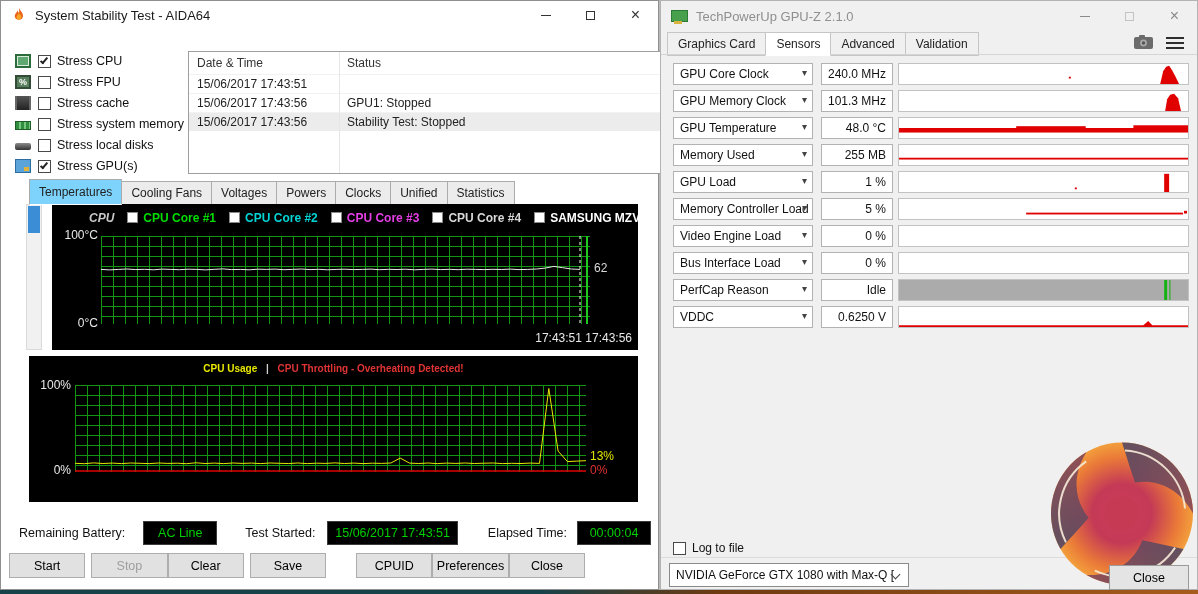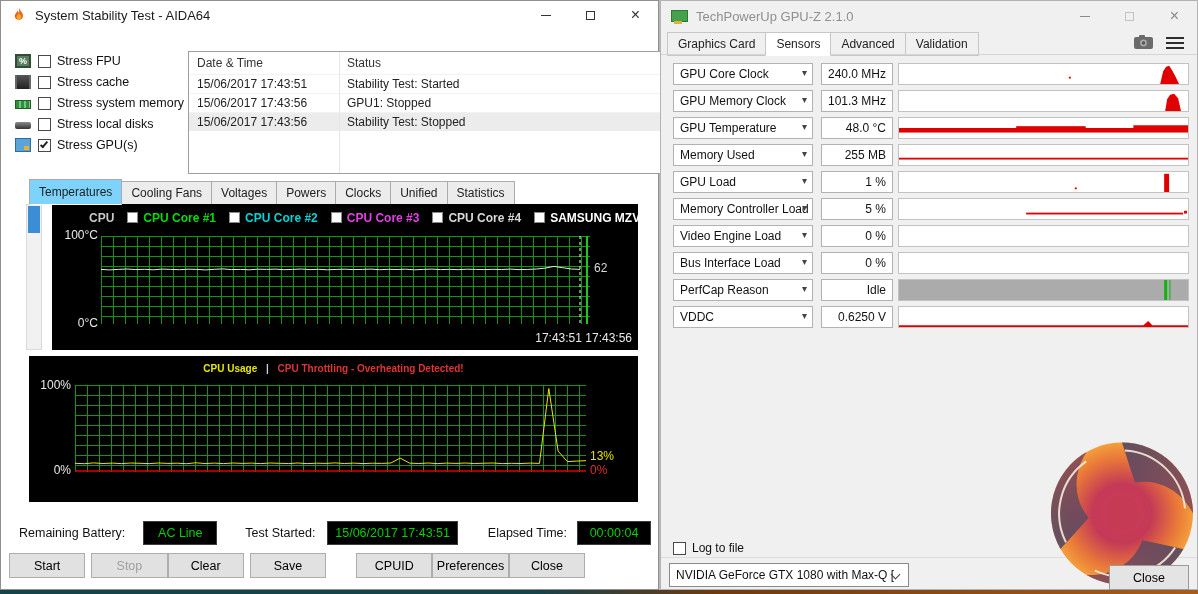--- a/index.html
+++ b/index.html
@@ -137,20 +137,27 @@
           </div>
         <div class="wc">
             <span class="glyph-close">×</span>
           </div>
       </div>
     </div>
     <div class="acontent">
 
       <div class="stress-list">
           <div class="stress-row">
+            <span class="ic ic-cpu-icon"></span>
+            <span class="cb">
+              <span class="tick"></span>
+            </span>
+            <span class="stress-label">Stress CPU</span>
+          </div>
+          <div class="stress-row">
             <span class="ic ic-fpu-icon"></span>
             <span class="cb"></span>
             <span class="stress-label">Stress FPU</span>
           </div>
           <div class="stress-row">
             <span class="ic ic-cache-icon"></span>
             <span class="cb"></span>
             <span class="stress-label">Stress cache</span>
           </div>
           <div class="stress-row">
@@ -174,21 +181,20 @@
 
       <div class="log-table">
         <div class="lt-divider"></div>
         <div class="lt-header">
           <span class="lt-h1">Date &amp; Time</span>
           <span class="lt-h2">Status</span>
         </div>
         <div>
             <div class="lt-row">
               <span class="lt-c1">15/06/2017 17:43:51</span>
-              <span class="lt-c2">Stability Test: Started</span>
             </div>
             <div class="lt-row">
               <span class="lt-c1">15/06/2017 17:43:56</span>
               <span class="lt-c2">GPU1: Stopped</span>
             </div>
             <div class="lt-row sel">
               <span class="lt-c1">15/06/2017 17:43:56</span>
               <span class="lt-c2">Stability Test: Stopped</span>
             </div>
           </div>
@@ -204,21 +210,21 @@
           <div class="atab">Statistics</div>
         </div>
 
       <div class="vscroll">
         <div class="vthumb"></div>
       </div>
 
       <div class="temp-panel">
         <div class="legend">
             <span class="leg-item">
-              <span style="color: rgb(200, 200, 200);">CPU</span>
+              <span style="color: rgb(200, 200, 200); font-style: italic;">CPU</span>
             </span>
             <span class="leg-item">
               <span class="leg-cb"></span>
               <span style="color: rgb(0, 221, 0);">CPU Core #1</span>
             </span>
             <span class="leg-item">
               <span class="leg-cb"></span>
               <span style="color: rgb(0, 212, 212);">CPU Core #2</span>
             </span>
             <span class="leg-item">

